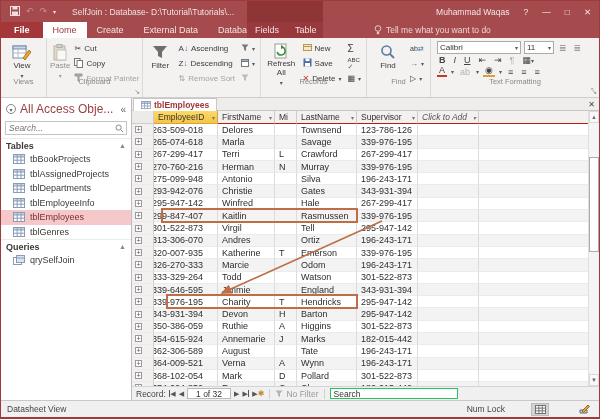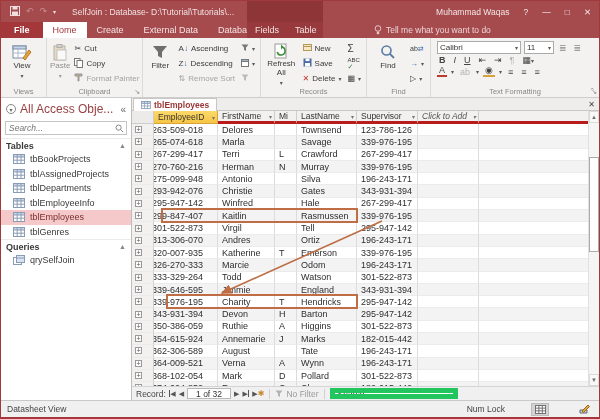--- a/index.html
+++ b/index.html
@@ -26,21 +26,21 @@
   .rtab { padding:0 10px; display:flex; align-items:center; color:#F3E4E4; font-size:9px; white-space:nowrap; }
   .rtab.file { background:#A4373A; color:#fff; padding:0 13px;font-weight:bold; }
   .rtab.active { background:#fff; color:#A4373A; }
   .ctx-tabs { position:absolute; left:246px; top:0; height:16px; width:76px; background:#983A3D; display:flex; }
   .ctx-tabs .rtab { padding:0 8px; }
   .tellme { display:flex; align-items:center; gap:4px; margin-left:84px; color:#EDD6D7; font-size:8.5px; }
 
   
   .ribbon { height:60px; background:#F3F2F1; border-bottom:1px solid #CFCDCB; display:flex; flex:0 0 auto; position:relative; }
   .rgroup { position:relative; border-right:1px solid #DCDAD8; padding:3px 3px 11px 3px; display:flex; gap:2px; }
-  .glabel { position:absolute; bottom:1px; left:0; right:0; text-align:center; font-size:7.5px; color:#8A8886; }
+  .glabel { position:absolute; bottom:11px; left:0; right:0; text-align:center; font-size:7.5px; color:#8A8886; }
   .launcher { position:absolute; bottom:1px; right:2px; font-size:7px; color:#8A8886; }
   .bigbtn { width:36px; display:flex; flex-direction:column; align-items:center; justify-content:flex-start;
             font-size:8px; color:#3B3A39; gap:1px; padding-top:2px; }
   .bigbtn .bicon { height:18px; display:flex; align-items:center; }
   .bigbtn .blabel { text-align:center; line-height:1.1; }
   .dd { font-size:6px; color:#5A5A5A; }
   .scol { display:flex; flex-direction:column; justify-content:flex-start; }
   .srow { display:flex; align-items:center; gap:3px; height:15px; font-size:8px; color:#3B3A39; white-space:nowrap; padding:0 2px; }
   .srow.dimmed { color:#A5A3A1; }
   .mini { font-size:8px; }
@@ -75,21 +75,21 @@
 
   .main { flex:1; display:flex; flex-direction:column; min-width:0; }
   .doctabbar { height:13px; background:#EFEDEB; border-bottom:1px solid #C9C7C5; display:flex; align-items:center; flex:0 0 auto; }
   .doctab { background:#fff; border:1px solid #C9C7C5; border-bottom:0; height:13px; display:flex; align-items:center;
             gap:3px; padding:0 7px; margin-left:1px; color:#9C3636; font-size:8.5px; font-weight:bold; }
   .doctab-close { margin-left:auto; margin-right:4px; color:#444; font-size:8px; }
 
   
   .datasheet { flex:1; position:relative; background:#fff; min-height:0; overflow:hidden; }
   .hdr-row { position:absolute; top:0; left:0; right:11px; height:13px; display:flex; z-index:2; }
-  .hcell { background:#F2F1F0; border-right:1px solid #CFCDCB; border-bottom:3px solid #b91c1c;
+  .hcell { background:#F2F1F0; border-right:1px solid #CFCDCB; border-bottom:1px solid #b91c1c;
            font-size:8.5px; color:#333; display:flex; align-items:center; padding:0 2px 0 4px; justify-content:space-between; }
   .hcell .harr { font-size:6px; color:#777; }
   .hcell.sel-col { background:linear-gradient(#FBD96A,#F6C544); border-right:1px solid #D8A53A; border-bottom:1px solid #D8A53A;}
   .hcell.add { font-style:italic; color:#555; }
   .corner { background:#ECEBEA; border-right:1px solid #CFCDCB; border-bottom:1px solid #CFCDCB; }
   .rows-clip { position:absolute; top:13px; left:0; right:11px; bottom:0; overflow:hidden; z-index:1; }
   .trow { display:flex; height:12.3px; background:#fff; }
   .trow.alt { background:#F3F3F3; }
   .cell { border-right:1px solid #DCDCDC; border-bottom:1px solid #EBEBEB; font-size:9px; color:#2E2E2E;
           display:flex; align-items:center; overflow:hidden; white-space:nowrap; }
@@ -116,21 +116,21 @@
   
   .recordbar { height:14px; background:#F0F0F0; border-top:1px solid #D4D4D4; display:flex; align-items:center;
                font-size:8.5px; color:#444; flex:0 0 auto; gap:3px; padding-left:4px; }
   .rn-btn { font-size:7px; color:#555; display:flex; align-items:center; }
   .rn-bar { display:inline-block; width:1.5px; height:7px; background:#555; }
   .rn-pos { background:#fff; border:1px solid #B9B9B9; height:11px; min-width:44px; display:flex; align-items:center;
             justify-content:center; font-size:8.5px; color:#333; padding:0 3px; }
   .rn-sep { width:1px; height:10px; background:#D0D0D0; margin:0 2px; }
   .rn-star { color:#C78B37; font-size:8px; }
   .rn-nofilter { color:#9A9896; display:flex; gap:3px; align-items:center; }
-  .rn-search { background:#fff; border:5px solid #22c55e; height:11px; width:128px; font-family:"Liberation Sans",sans-serif;
+  .rn-search { background:#fff; border:1px solid #22c55e; height:11px; width:128px; font-family:"Liberation Sans",sans-serif;
                font-size:8.5px; color:#333; padding:0 3px; outline:0; }
   .rn-search::placeholder { color:#333; opacity:1; }
 
   
   .statusbar { height:17px; background:#F0F0F0; border-top:1px solid #C8C8C8; display:flex; align-items:center;
                font-size:8.5px; color:#444; flex:0 0 auto; padding:0 6px; }
   .sb-left { flex:1; }
   .sb-right { display:flex; align-items:center; gap:26px; }
   .sb-viewbtn { width:18px; height:13px; display:flex; align-items:center; justify-content:center; }
   .sb-viewbtn.active { background:#D5D3D1; border:1px solid #BEBCBA; }

